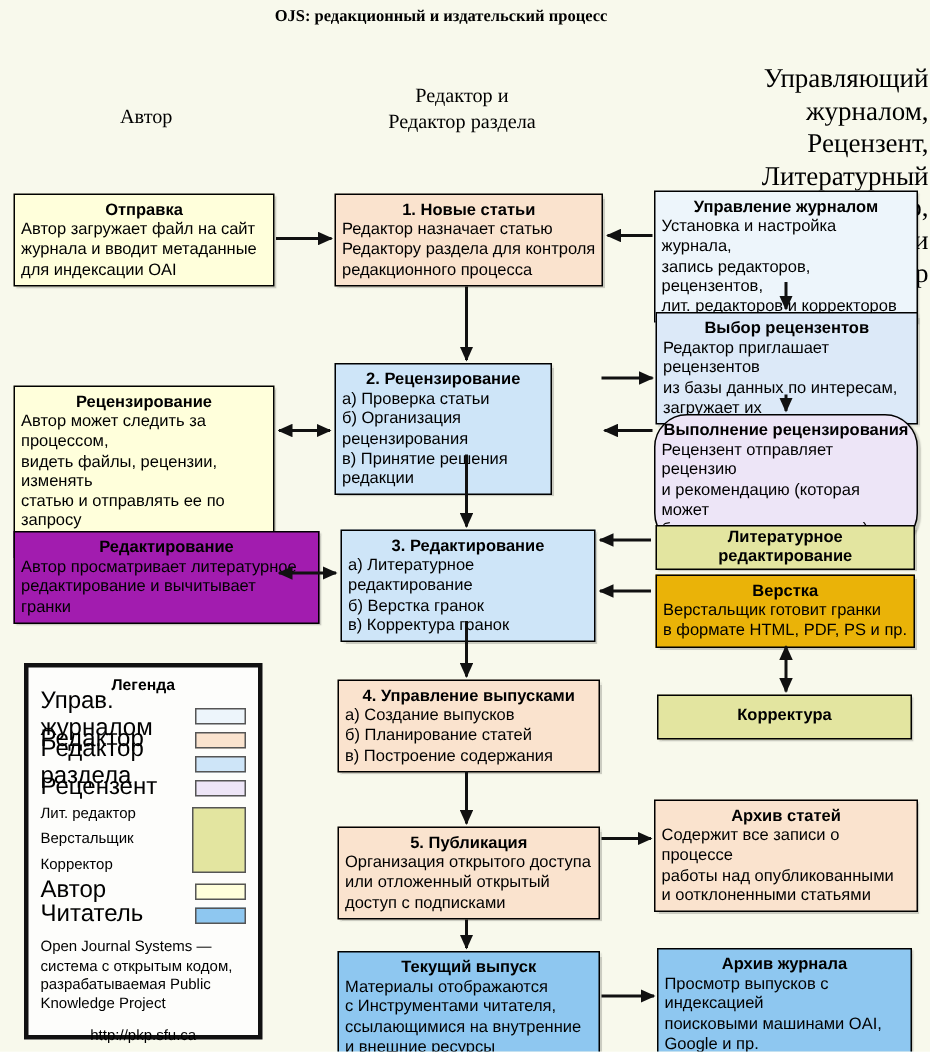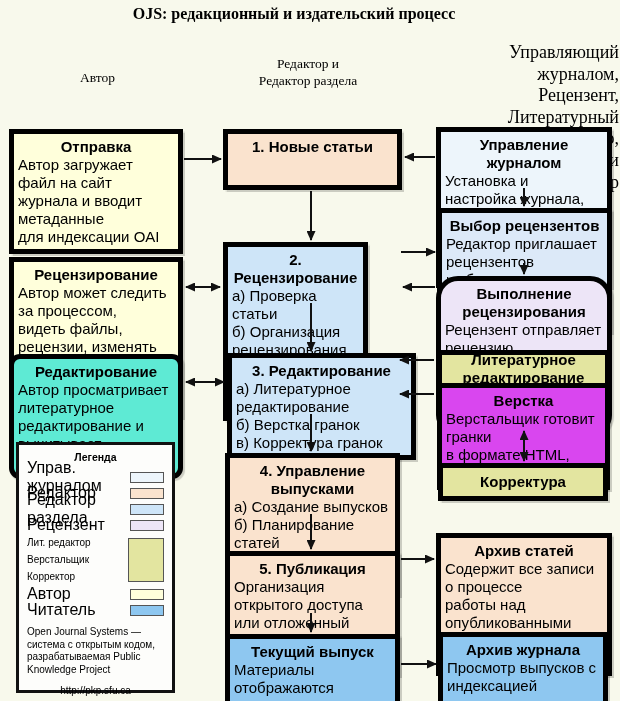--- a/index.html
+++ b/index.html
@@ -1,31 +1,31 @@
 <!DOCTYPE html>
 <html><head>
 <meta charset="utf-8">
 <style>
   html,body{margin:0;padding:0;}
   body{font-family:"Liberation Sans","DejaVu Sans",sans-serif;}
   #canvas{position:relative;width:620px;height:701px;background:#F8F9EC;overflow:hidden;}
 
   .page-title{position:absolute;top:5px;left:0;width:588px;text-align:center;
-    font-family:"Liberation Serif","DejaVu Serif",serif;font-weight:bold;font-size:16px;color:#000;}
+    font-family:"Liberation Serif","DejaVu Serif",serif;font-weight:bold;font-size:11px;color:#000;}
 
   .col-header{position:absolute;font-family:"Liberation Serif","DejaVu Serif",serif;
     font-size:13.5px;color:#000;white-space:pre-line;line-height:1.25;}
   .col-header.center{text-align:center;}
   #hdr-author{left:10px;top:70px;width:175px;}
   #hdr-editor{left:213px;top:56px;width:190px;}
   #hdr-staff{left:447px;top:42px;width:172px;font-size:18px;line-height:1.2;text-align:right;}
 
-  .box{position:absolute;border:5px solid #000000;box-sizing:border-box;
+  .box{position:absolute;border:1px solid #000000;box-sizing:border-box;
     box-shadow:1.5px 1.5px 1px rgba(0,0,0,0.18);padding:4px 4px 3px 4px;
-    font-size:15px;line-height:1.2;color:#000;}
+    font-size:11px;line-height:1.2;color:#000;}
   .box-title{font-weight:bold;text-align:center;}
   .box-body{white-space:pre-line;text-align:left;}
   .box.single{display:flex;align-items:center;justify-content:center;padding:14px;}
 
   .arrows{position:absolute;left:0;top:0;z-index:5;pointer-events:none;}
 
   
   #legend{position:absolute;left:16px;top:442px;width:159px;height:251px;
     background:#FDFDFB;border:3px solid #111;box-sizing:border-box;padding:6px 8px 4px 8px;}
   .legend-title{font-weight:bold;font-size:10.5px;text-align:center;margin-bottom:6px;}
@@ -59,37 +59,40 @@
 журнала и вводит метаданные
 для индексации OAI</div>
   </div>
   <div class="box" style="left: 9px; top: 257px; width: 174px; min-height: 68px; background-color: rgb(255, 255, 219);">
     <div class="box-title">Рецензирование</div>
     <div class="box-body">Автор может следить за процессом,
 видеть файлы, рецензии, изменять
 статью и отправлять ее по запросу
 редактора</div>
   </div>
-  <div class="box" style="left: 9px; top: 354px; width: 174px; min-height: 56px; background-color: #5eead4; border-radius: 11px;">
+  <div class="box" style="left: 9px; top: 354px; width: 204px; min-height: 56px; background-color: #a21caf;">
     <div class="box-title">Редактирование</div>
     <div class="box-body">Автор просматривает литературное
 редактирование и вычитывает
 гранки</div>
   </div>
 
   <div class="box" style="left: 223px; top: 129px; width: 179px; min-height: 61px; background-color: rgb(250, 227, 206);">
     <div class="box-title">1. Новые статьи</div>
+    <div class="box-body">Редактор назначает статью
+Редактору раздела для контроля
+редакционного процесса</div>
   </div>
   <div class="box" style="left: 223px; top: 242px; width: 145px; min-height: 60px; background-color: rgb(206, 229, 248);">
     <div class="box-title">2. Рецензирование</div>
     <div class="box-body">а) Проверка статьи
 б) Организация рецензирования
 в) Принятие решения редакции</div>
   </div>
-  <div class="box" style="left: 227px; top: 353px; width: 189px; min-height: 60px; background-color: rgb(206, 229, 248);">
+  <div class="box" style="left: 227px; top: 353px; width: 170px; min-height: 60px; background-color: rgb(206, 229, 248);">
     <div class="box-title">3. Редактирование</div>
     <div class="box-body">а) Литературное редактирование
 б) Верстка гранок
 в) Корректура гранок</div>
   </div>
   <div class="box" style="left: 225px; top: 453px; width: 175px; min-height: 60px; background-color: rgb(250, 227, 206);">
     <div class="box-title">4. Управление выпусками</div>
     <div class="box-body">а) Создание выпусков
 б) Планирование статей
 в) Построение содержания</div>
@@ -122,21 +125,21 @@
   </div>
   <div class="box" style="left: 436px; top: 276px; width: 176px; min-height: 57px; background-color: rgb(237, 229, 247); border-radius: 22px;">
     <div class="box-title">Выполнение рецензирования</div>
     <div class="box-body">Рецензент отправляет рецензию
 и рекомендацию (которая может
 быть оценена редактором)</div>
   </div>
   <div class="box single" style="left: 437px; top: 350px; width: 173px; height: 21px; background-color: rgb(227, 229, 160);">
     <div class="box-title">Литературное редактирование</div>
   </div>
-  <div class="box" style="left: 437px; top: 383px; width: 173px; min-height: 45px; background-color: #d946ef;">
+  <div class="box" style="left: 437px; top: 383px; width: 173px; min-height: 45px; background-color: #eab308;">
     <div class="box-title">Верстка</div>
     <div class="box-body">Верстальщик готовит гранки
 в формате HTML, PDF, PS и пр.</div>
   </div>
   <div class="box single" style="left: 438px; top: 463px; width: 170px; height: 27px; background-color: rgb(227, 229, 160);">
     <div class="box-title">Корректура</div>
   </div>
   <div class="box" style="left: 436px; top: 533px; width: 176px; min-height: 62px; background-color: rgb(250, 227, 206);">
     <div class="box-title">Архив статей</div>
     <div class="box-body">Содержит все записи о процессе

